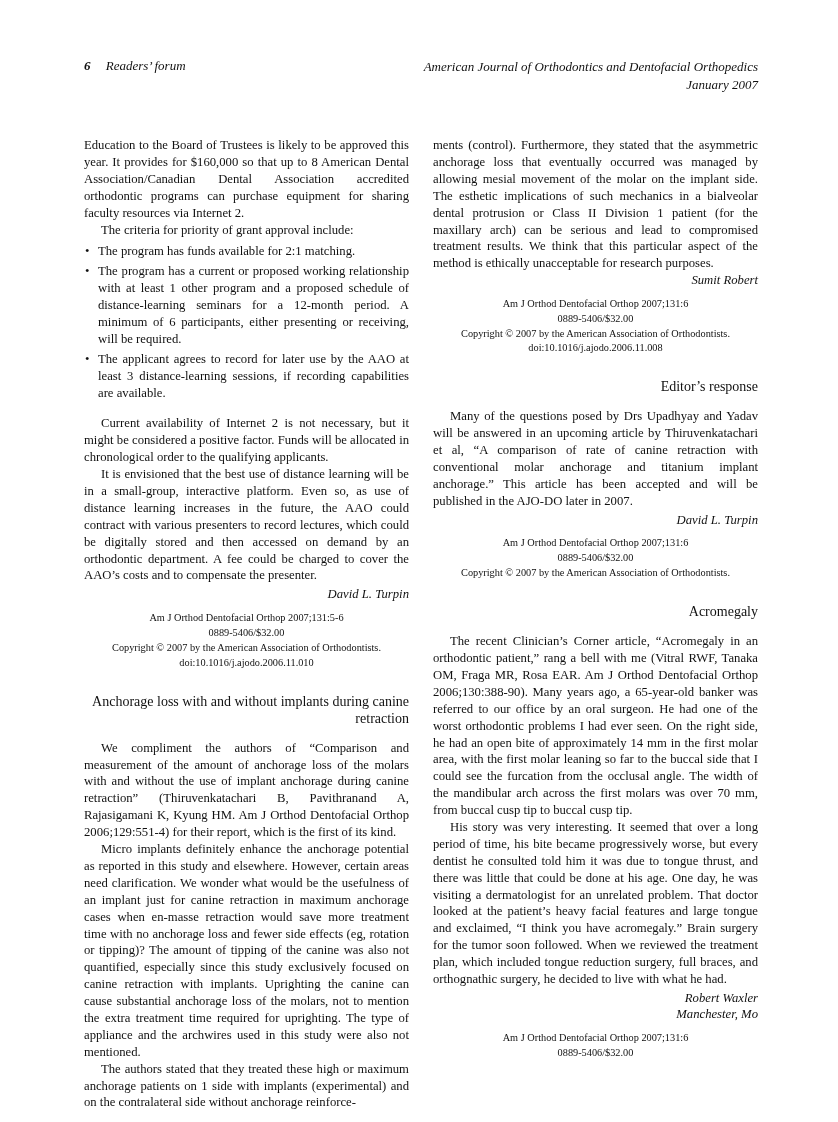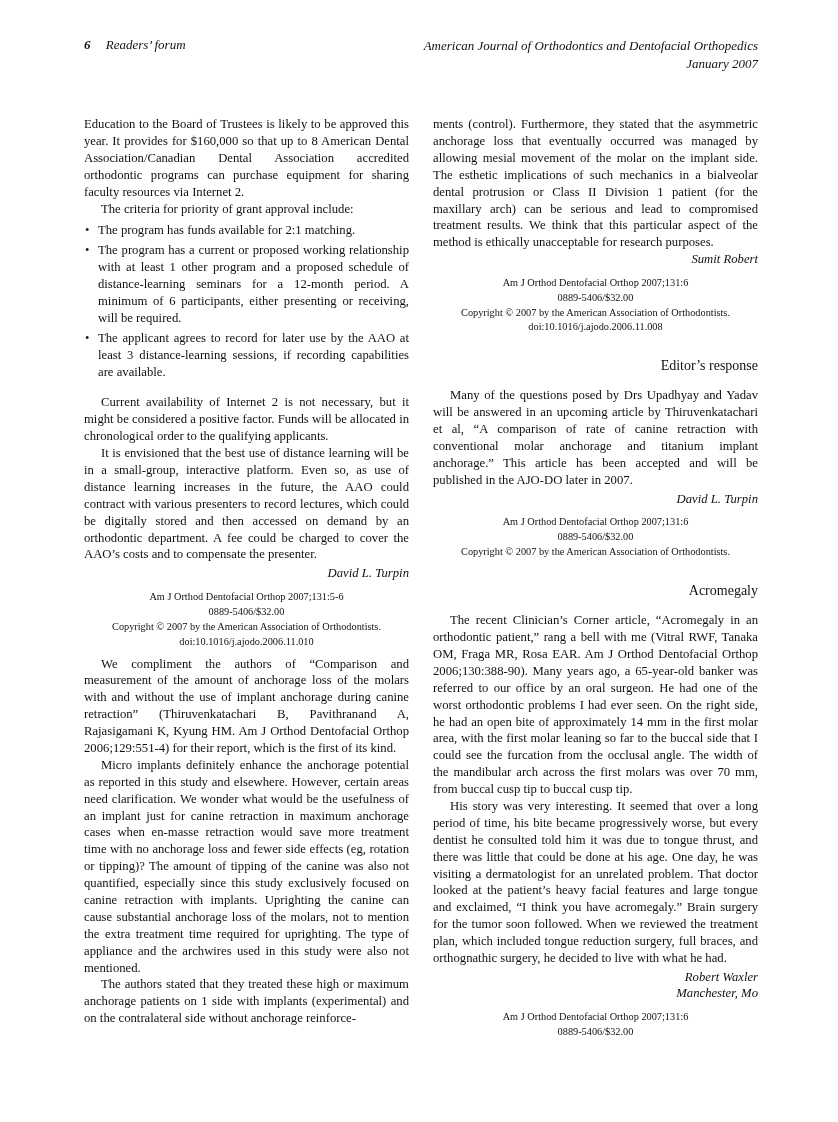--- a/index.html
+++ b/index.html
@@ -2,21 +2,21 @@
 <html><head>
 <meta charset="utf-8">
 <style>
   * { margin: 0; padding: 0; box-sizing: border-box; }
   html, body { background: #ffffff; }
   .page {
     width: 838px;
     height: 1122px;
     margin: 0 auto;
     background: #ffffff;
-    padding: 37px 80px 30px 84px;
+    padding: 58px 80px 30px 84px;
     font-family: "Liberation Serif", serif;
     color: #111111;
     position: relative;
     overflow: hidden;
   }
   .page-header {
     display: flex;
     justify-content: space-between;
     align-items: flex-start;
     font-size: 13px;
@@ -106,20 +106,21 @@
       <p class="indent">Current availability of Internet 2 is not necessary, but it might be considered a positive factor. Funds will be allocated in chronological order to the qualifying applicants.</p>
       <p class="indent">It is envisioned that the best use of distance learning will be in a small-group, interactive platform. Even so, as use of distance learning increases in the future, the AAO could contract with various presenters to record lectures, which could be digitally stored and then accessed on demand by an orthodontic department. A fee could be charged to cover the AAO’s costs and to compensate the presenter.</p>
       <div class="signature first">David L. Turpin</div>
       <div class="citation">
         <div>Am J Orthod Dentofacial Orthop 2007;131:5-6</div>
         <div>0889-5406/$32.00</div>
         <div>Copyright © 2007 by the American Association of Orthodontists.</div>
         <div>doi:10.1016/j.ajodo.2006.11.010</div>
       </div>
 
+      <h2 class="article-title">Anchorage loss with and without implants during canine retraction</h2>
       <p class="indent">We compliment the authors of “Comparison and measurement of the amount of anchorage loss of the molars with and without the use of implant anchorage during canine retraction” (Thiruvenkatachari B, Pavithranand A, Rajasigamani K, Kyung HM. Am J Orthod Dentofacial Orthop 2006;129:551-4) for their report, which is the first of its kind.</p>
       <p class="indent">Micro implants definitely enhance the anchorage potential as reported in this study and elsewhere. However, certain areas need clarification. We wonder what would be the usefulness of an implant just for canine retraction in maximum anchorage cases when en-masse retraction would save more treatment time with no anchorage loss and fewer side effects (eg, rotation or tipping)? The amount of tipping of the canine was also not quantified, especially since this study exclusively focused on canine retraction with implants. Uprighting the canine can cause substantial anchorage loss of the molars, not to mention the extra treatment time required for uprighting. The type of appliance and the archwires used in this study were also not mentioned.</p>
       <p class="indent">The authors stated that they treated these high or maximum anchorage patients on 1 side with implants (experimental) and on the contralateral side without anchorage reinforce-</p>
     </div>
 
     <div class="col">
       <p>ments (control). Furthermore, they stated that the asymmetric anchorage loss that eventually occurred was managed by allowing mesial movement of the molar on the implant side. The esthetic implications of such mechanics in a bialveolar dental protrusion or Class II Division 1 patient (for the maxillary arch) can be serious and lead to compromised treatment results. We think that this particular aspect of the method is ethically unacceptable for research purposes.</p>
       <div class="signature">Sumit Robert</div>
       <div class="citation">
         <div>Am J Orthod Dentofacial Orthop 2007;131:6</div>

